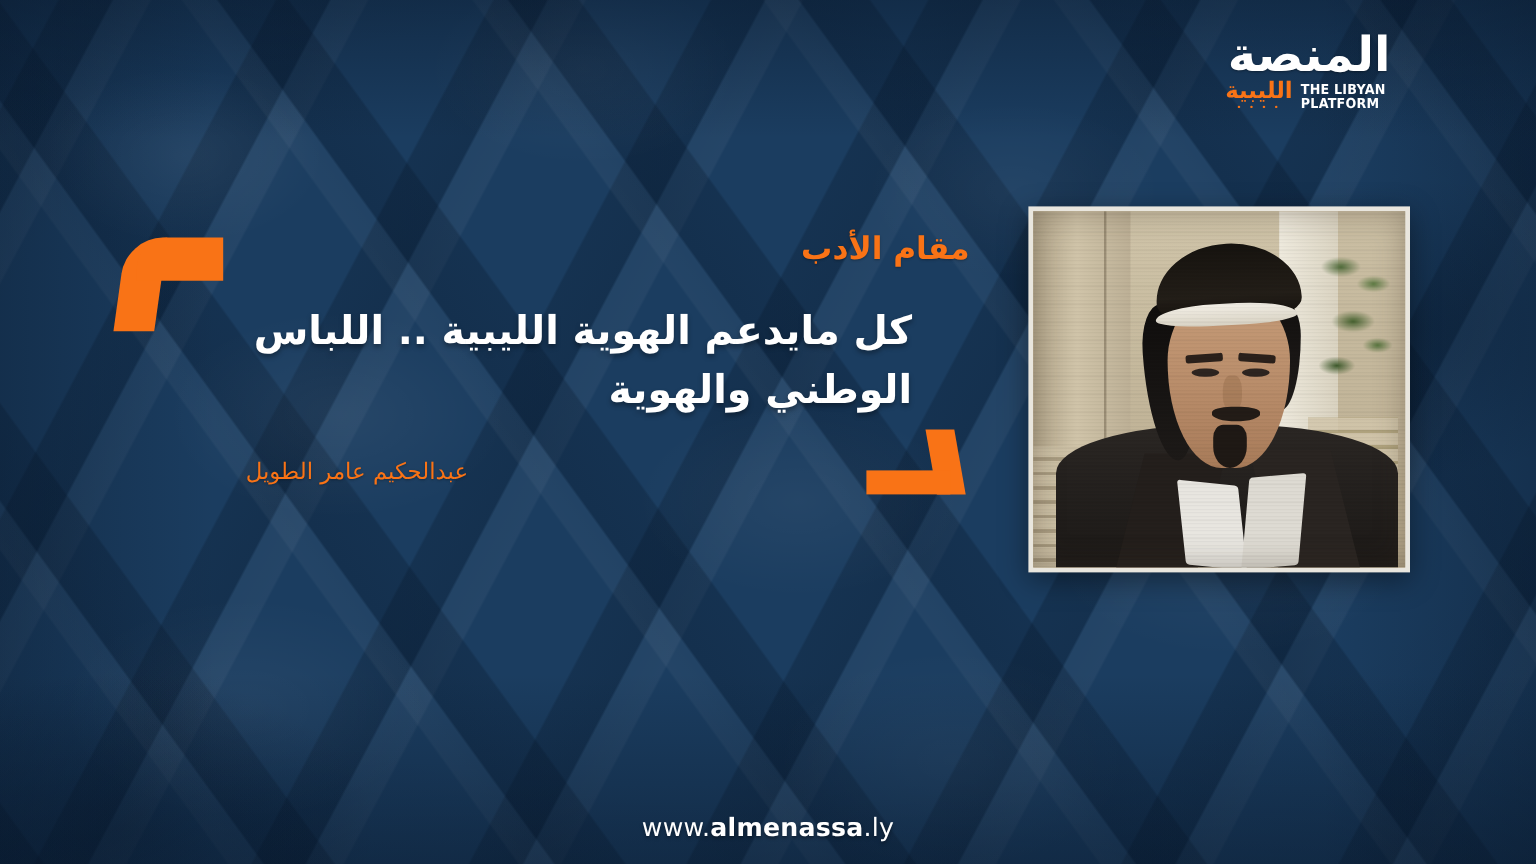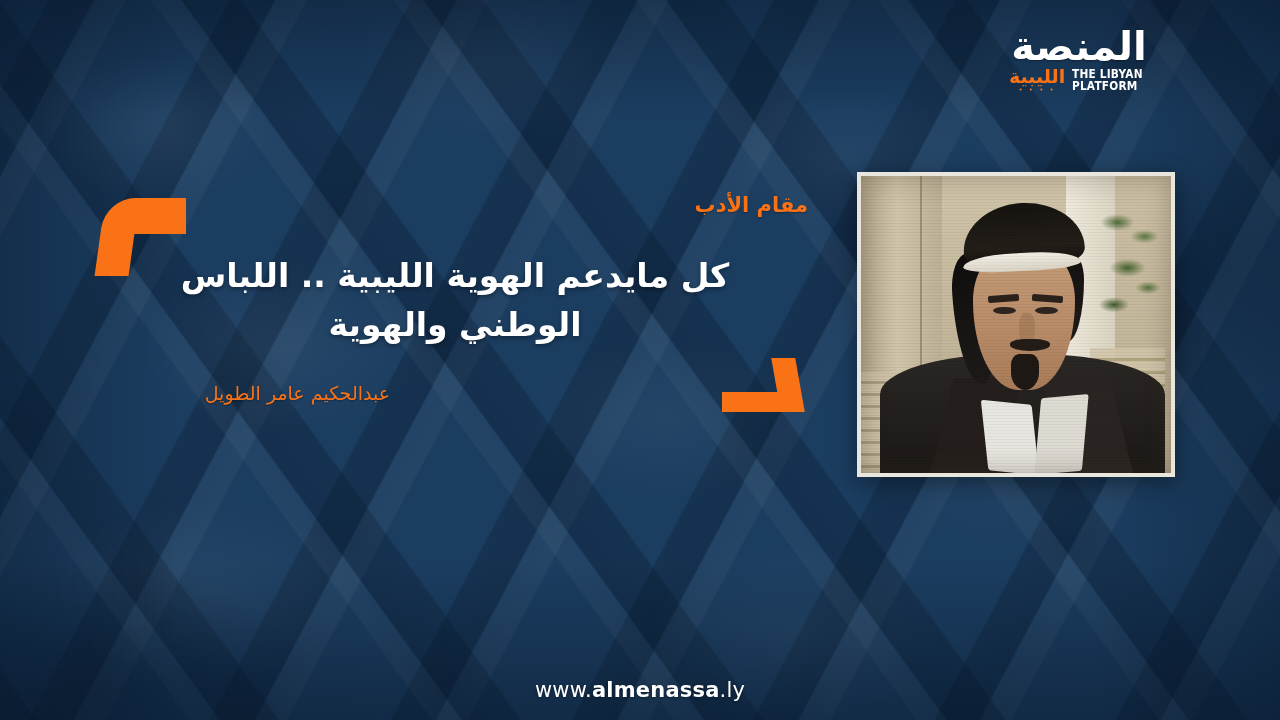--- a/index.html
+++ b/index.html
@@ -82,21 +82,21 @@
                                rgba(6,20,38,0.00) 78%, rgba(6,20,38,0.42) 100%),
       linear-gradient(90deg,  rgba(6,20,38,0.34) 0%, rgba(6,20,38,0.00) 14%,
                                rgba(6,20,38,0.00) 86%, rgba(6,20,38,0.30) 100%),
       radial-gradient(ellipse 120% 110% at 50% 46%, rgba(6,20,38,0.00) 42%, rgba(6,20,38,0.34) 100%);
   }
 
   
   #logo {
     position: absolute;
     top: 26px;
-    right: 116px;
+    right: 104px;
     width: 170px;
     text-align: center;
     direction: rtl;
   }
   .logo-word {
     font-size: 40px;
     font-weight: 700;
     color: #ffffff;
     line-height: 1.0;
     letter-spacing: -1px;
@@ -185,35 +185,35 @@
     position: absolute; left: 0; bottom: 0;
     width: 70px; height: 20px;
     background: #f97316;
   }
 
   
   #kicker {
     position: absolute;
     top: 193px;
     right: 472px;
-    font-size: 21px;
+    font-size: 26px;
     font-weight: 700;
     color: #f97316;
     direction: rtl;
     white-space: nowrap;
     text-shadow: 0 1px 2px rgba(0,0,0,0.30);
   }
 
   #headline {
     position: absolute;
     top: 252px;
-    right: 540px;
+    right: 520px;
     width: 570px;
     direction: rtl;
-    text-align: center;
+    text-align: right;
     color: #ffffff;
     font-size: 33px;
     font-weight: 700;
     line-height: 1.48;
     text-shadow: 0 2px 4px rgba(0,0,0,0.35);
   }
 
   #byline {
     position: absolute;
     top: 382px;

